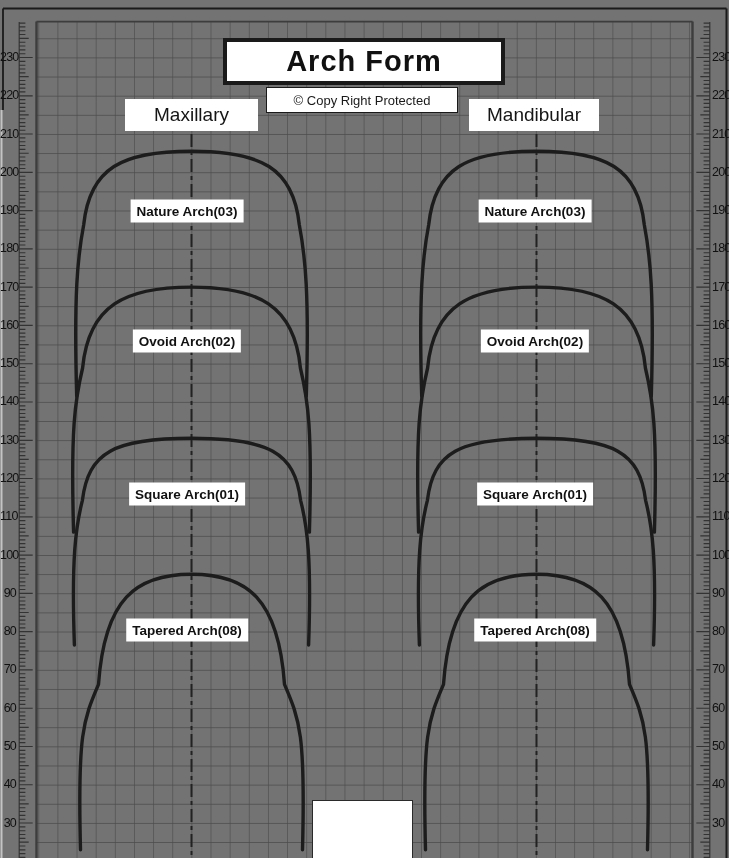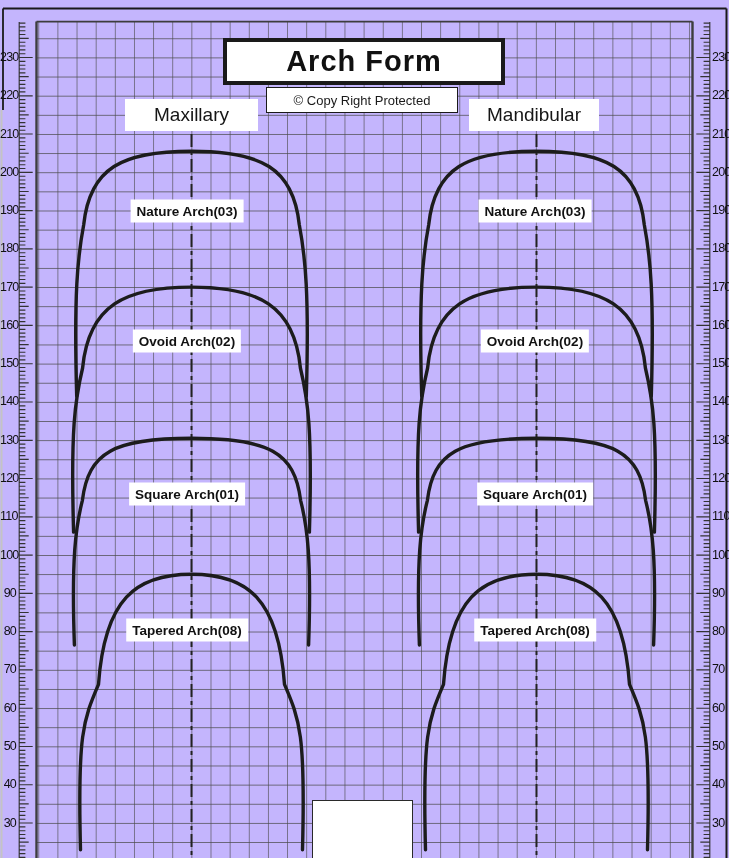--- a/index.html
+++ b/index.html
@@ -1,16 +1,16 @@
 <!DOCTYPE html>
 <html><head>
 <meta charset="utf-8">
 <style>
   html,body{margin:0;padding:0;background:#fff;}
-  .page{position:relative;width:729px;height:858px;background:#c4b5fd;overflow:hidden;
+  .page{position:relative;width:729px;height:858px;background:#737373;overflow:hidden;
         font-family:"Liberation Sans",sans-serif;color:#111;}
   svg{position:absolute;left:0;top:0;}
   .scale-num{position:absolute;font-size:12.5px;letter-spacing:-0.8px;line-height:1;color:#111;}
   .left-nums .scale-num{left:0;width:16px;text-align:right;}
   .right-nums .scale-num{left:712px;width:20px;text-align:left;}
   .title-box{position:absolute;left:223px;top:38px;width:282px;height:47px;background:#fff;
              border:2.5px solid #1a1a1a;padding:0;box-sizing:border-box;}
   .title-inner{width:100%;height:100%;border:2px solid #1a1a1a;box-sizing:border-box;
                display:flex;align-items:center;justify-content:center;
                font-size:29px;font-weight:bold;letter-spacing:1px;}

